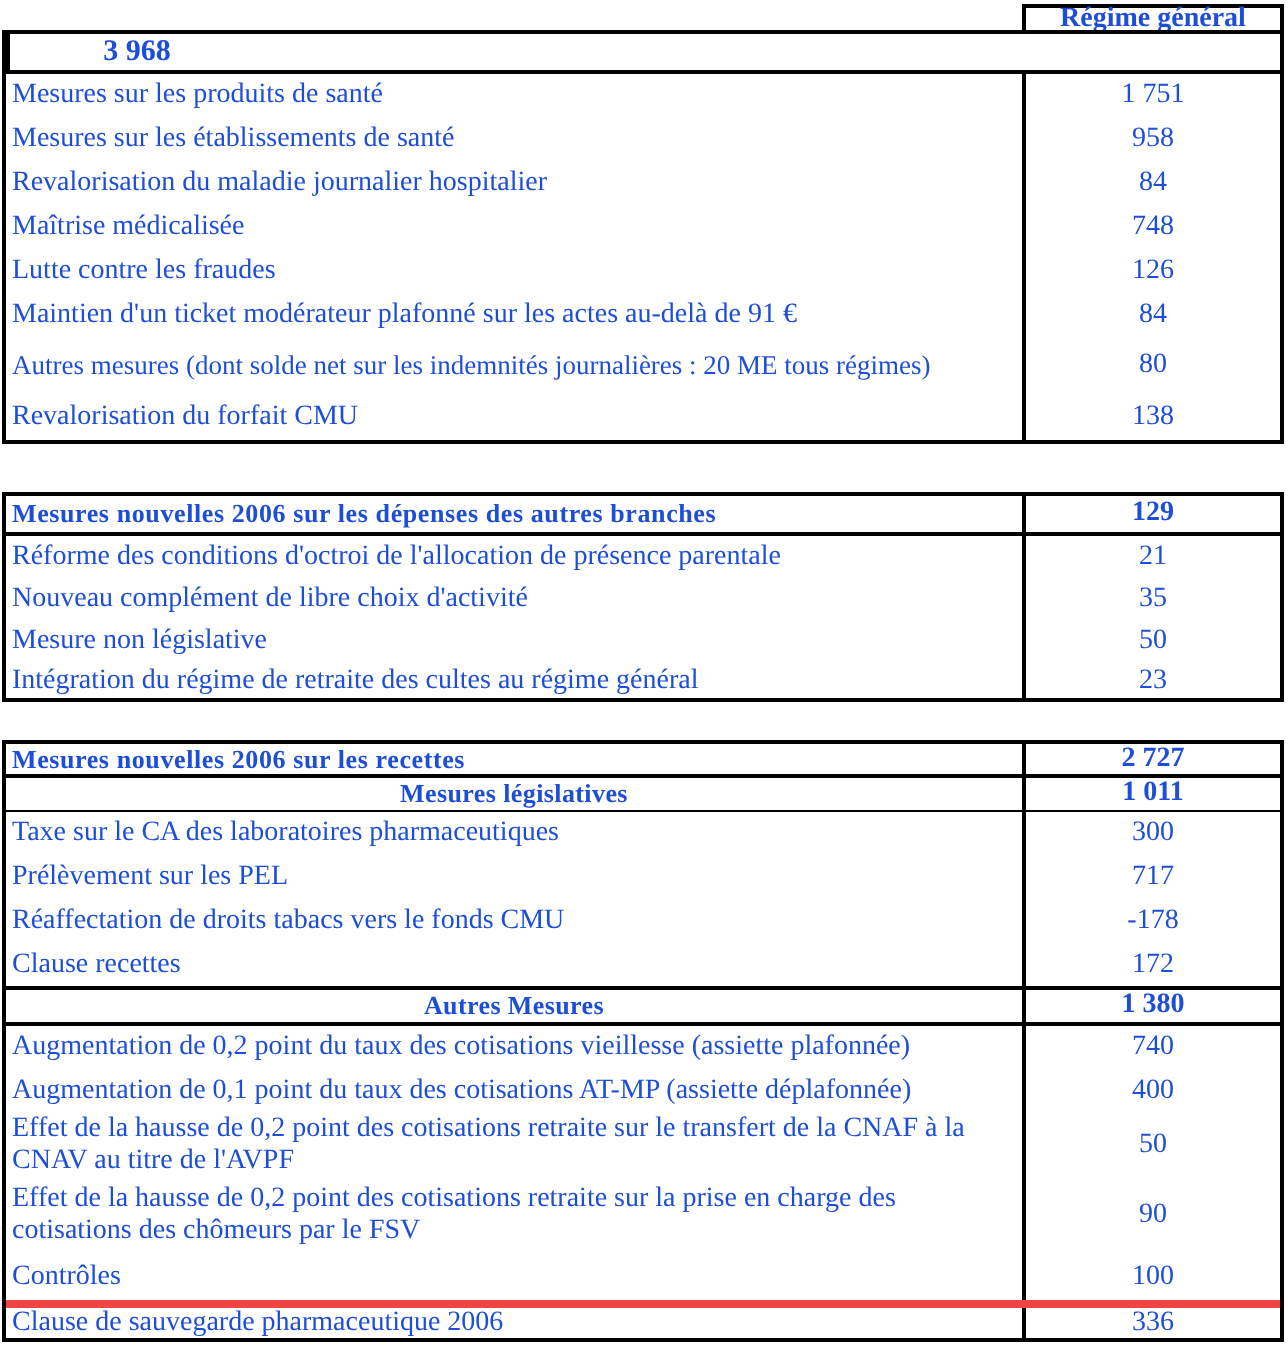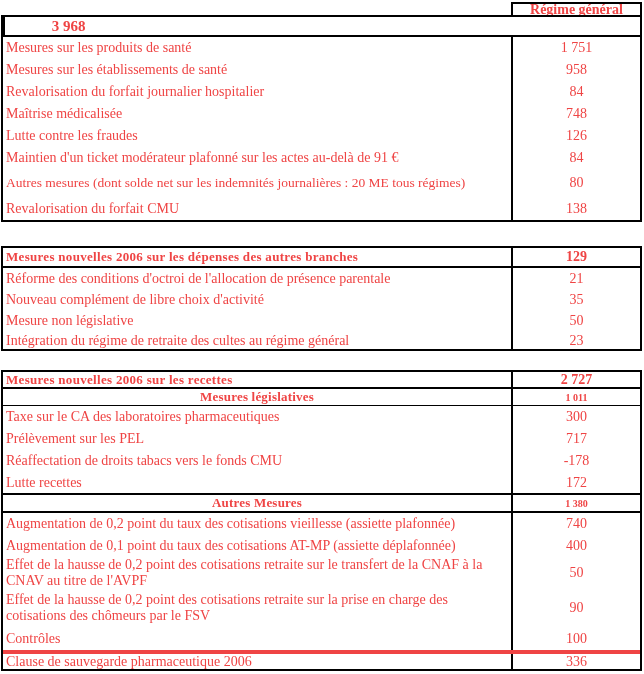--- a/index.html
+++ b/index.html
@@ -1,18 +1,18 @@
 <!DOCTYPE html>
 <html><head>
 <meta charset="utf-8">
 <style>
   html,body { margin:0; padding:0; background:#fff; }
   .page {
     position:relative; width:644px; height:674px; background:#ffffff;
-    font-family:"Liberation Serif", serif; color:#ef4444;
+    font-family:"Liberation Serif", serif; color:#1d4ed8;
     overflow:hidden;
   }
   
   .regime {
     position:absolute; left:511px; top:2px; width:131px; height:13px;
     box-sizing:border-box; border:2px solid #000; border-bottom:none;
     display:flex; align-items:center; justify-content:center;
     font-weight:bold; font-size:14px; line-height:12px; overflow:visible;
     background:#fff;
   }
@@ -43,21 +43,21 @@
   .sec1 .title-row .lbl { font-size:15px; letter-spacing:0.7px; }
   .sec1 .title-row .val { font-size:15px; }
   .sec2 .title-row { height:20px; }
   .sec3 .title-row { height:17px; }
   .sec2 .title-row .lbl, .sec3 .title-row .lbl { font-size:13px; letter-spacing:0.3px; }
   .sec2 .title-row .val, .sec3 .title-row .val { font-size:14px; }
 
   
   .sub-row { font-weight:bold; }
   .sub-row .lbl { text-align:center; padding-left:0; font-size:13px; letter-spacing:0.2px; }
-  .sub-row .val { font-size:10px; }
+  .sub-row .val { font-size:14px; }
   .sub-a { height:17px; border-bottom:1px solid #000; }
   .sub-b { height:20px; border-top:2px solid #000; border-bottom:2px solid #000; }
 
   
   .h20 { height:20px; } .h21 { height:21px; } .h22 { height:22px; }
   .h23 { height:23px; } .h26 { height:26px; } .h27 { height:27px; }
   .h32 { height:32px; } .h38 { height:38px; }
 
   .fit .lbl { font-size:13.5px; }
   .wrap .lbl { white-space:normal; line-height:16px; padding-right:4px; }
@@ -78,21 +78,21 @@
     </div>
     <div class="row h22">
       <div class="lbl">Mesures sur les produits de santé</div>
       <div class="val">1 751</div>
     </div>
     <div class="row h22">
       <div class="lbl">Mesures sur les établissements de santé</div>
       <div class="val">958</div>
     </div>
     <div class="row h22">
-      <div class="lbl">Revalorisation du forfait journalier hospitalier</div>
+      <div class="lbl">Revalorisation du maladie journalier hospitalier</div>
       <div class="val">84</div>
     </div>
     <div class="row h22">
       <div class="lbl">Maîtrise médicalisée</div>
       <div class="val">748</div>
     </div>
     <div class="row h22">
       <div class="lbl">Lutte contre les fraudes</div>
       <div class="val">126</div>
     </div>
@@ -148,21 +148,21 @@
     </div>
     <div class="row h22">
       <div class="lbl">Prélèvement sur les PEL</div>
       <div class="val">717</div>
     </div>
     <div class="row h22">
       <div class="lbl">Réaffectation de droits tabacs vers le fonds CMU</div>
       <div class="val">-178</div>
     </div>
     <div class="row h21">
-      <div class="lbl">Lutte recettes</div>
+      <div class="lbl">Clause recettes</div>
       <div class="val">172</div>
     </div>
     <div class="row sub-row sub-b">
       <div class="lbl">Autres Mesures</div>
       <div class="val">1 380</div>
     </div>
     <div class="row h22">
       <div class="lbl">Augmentation de 0,2 point du taux des cotisations vieillesse  (assiette plafonnée)</div>
       <div class="val">740</div>
     </div>

